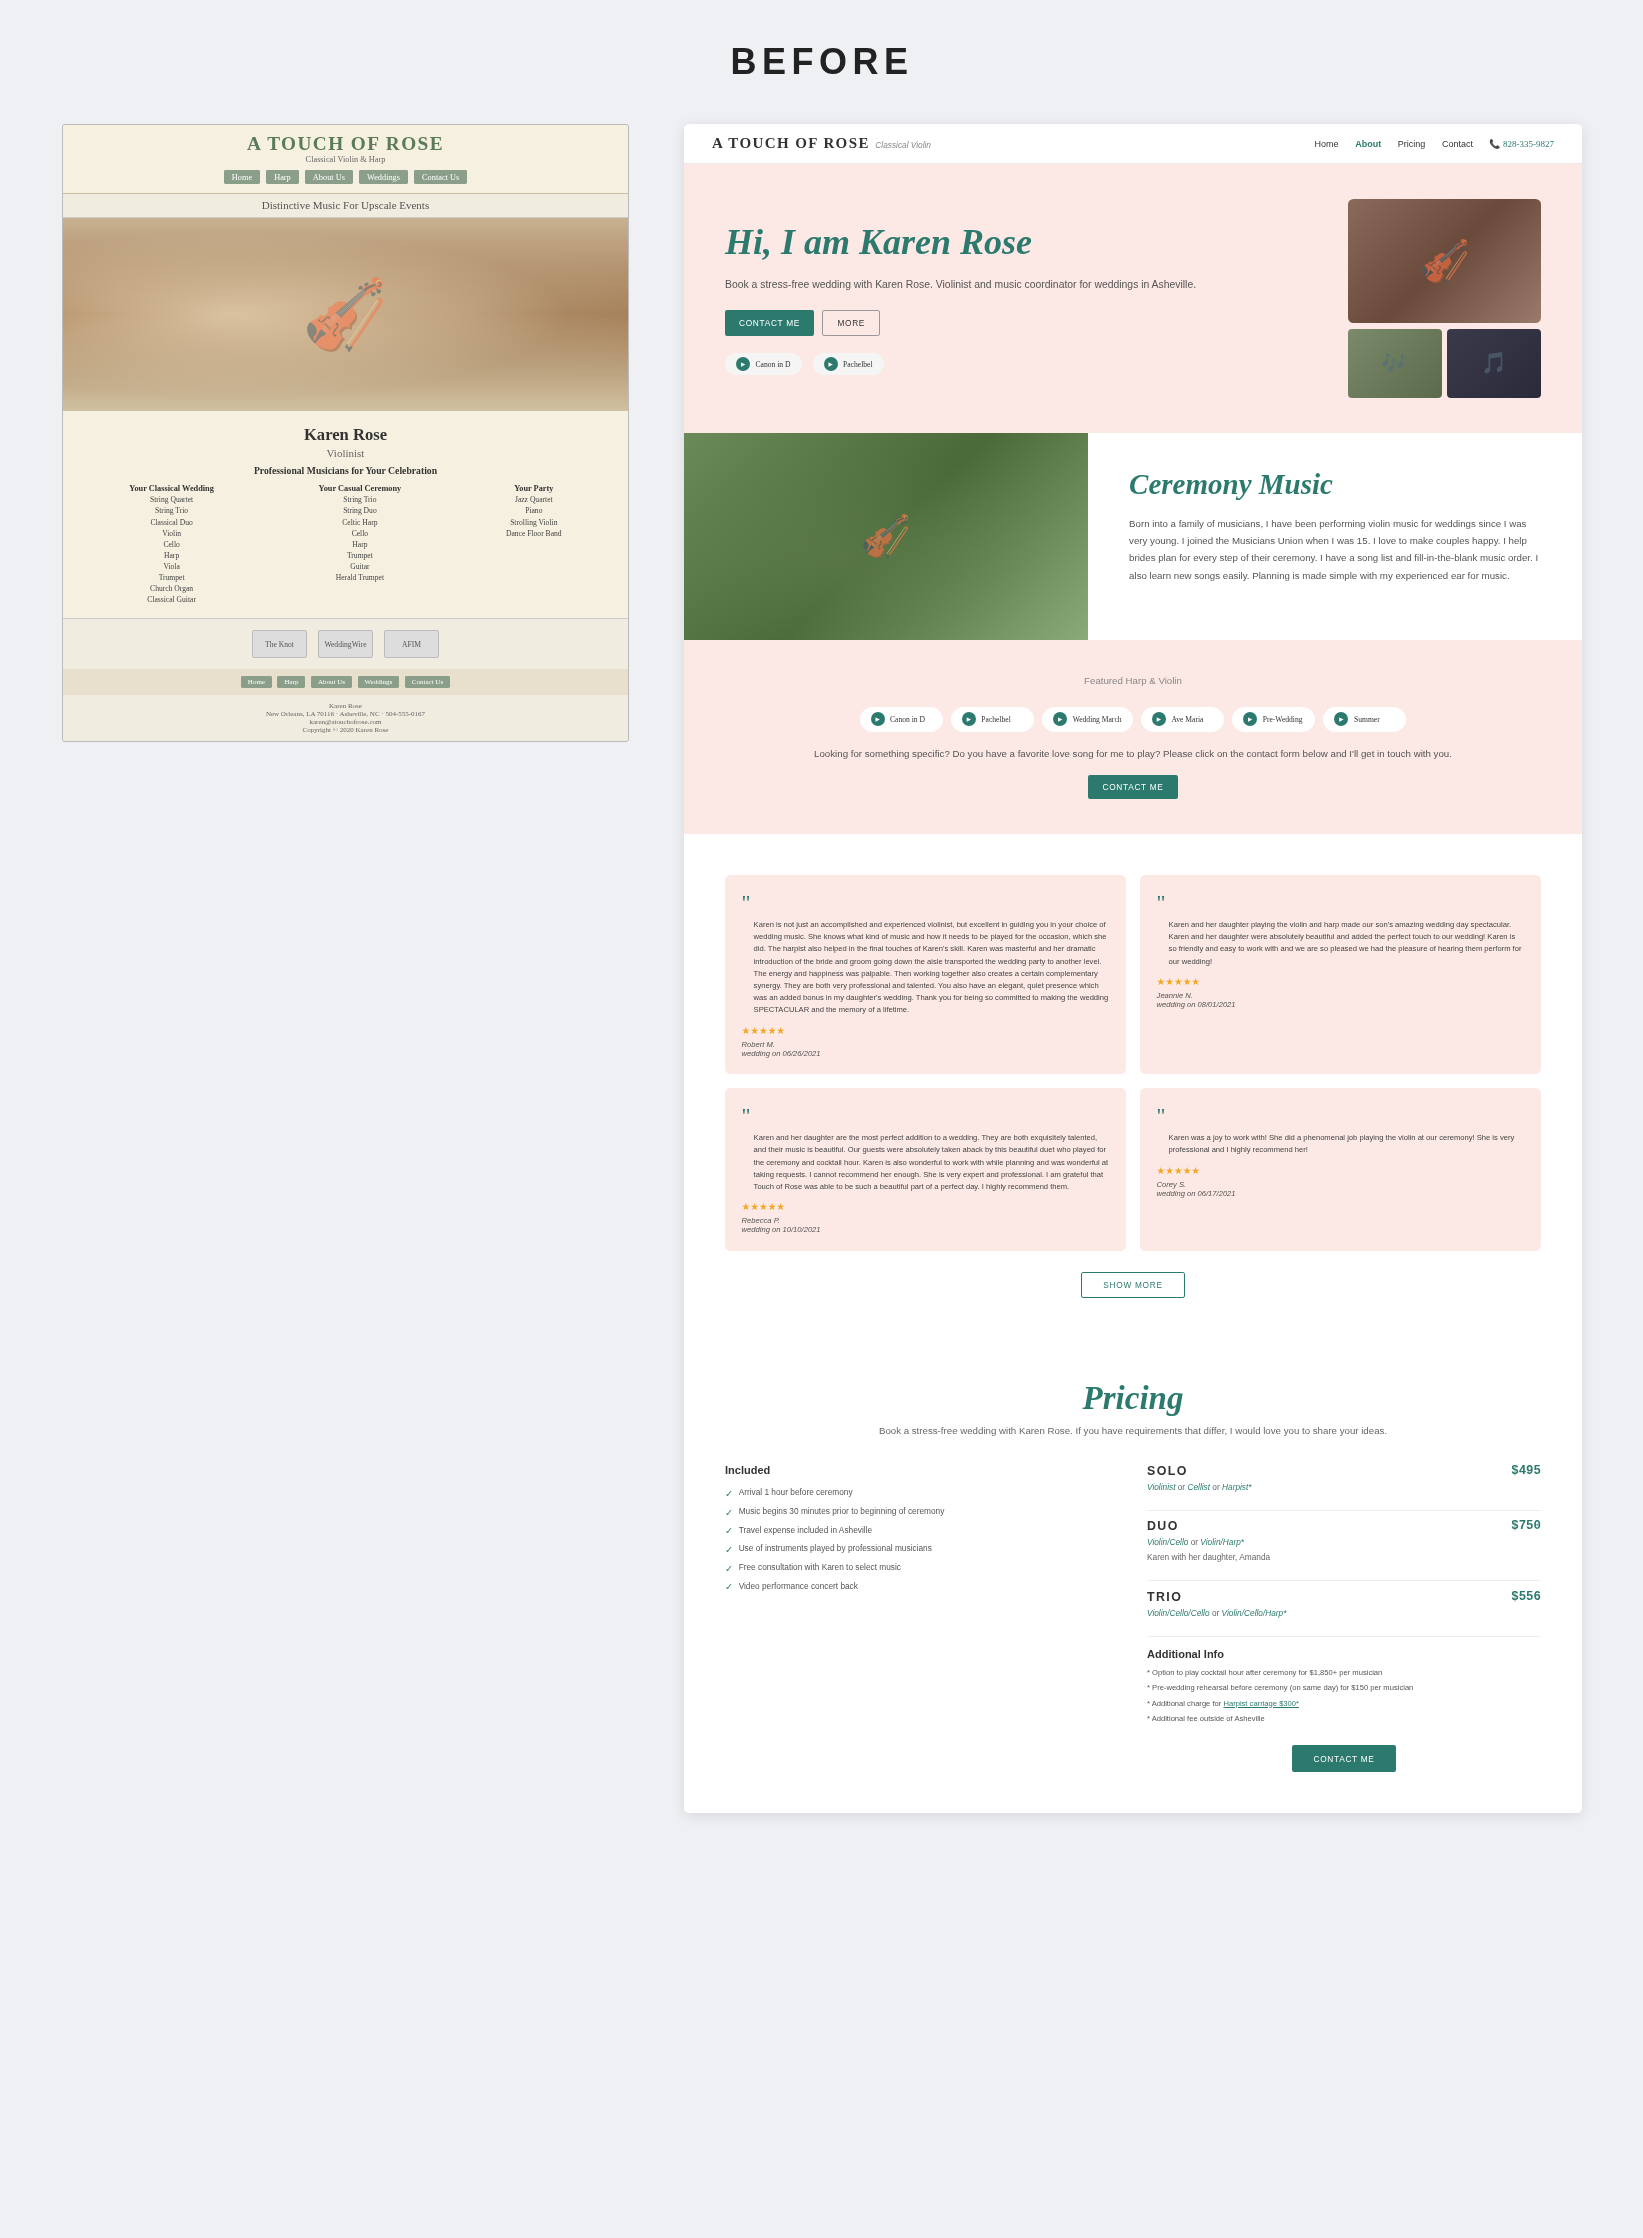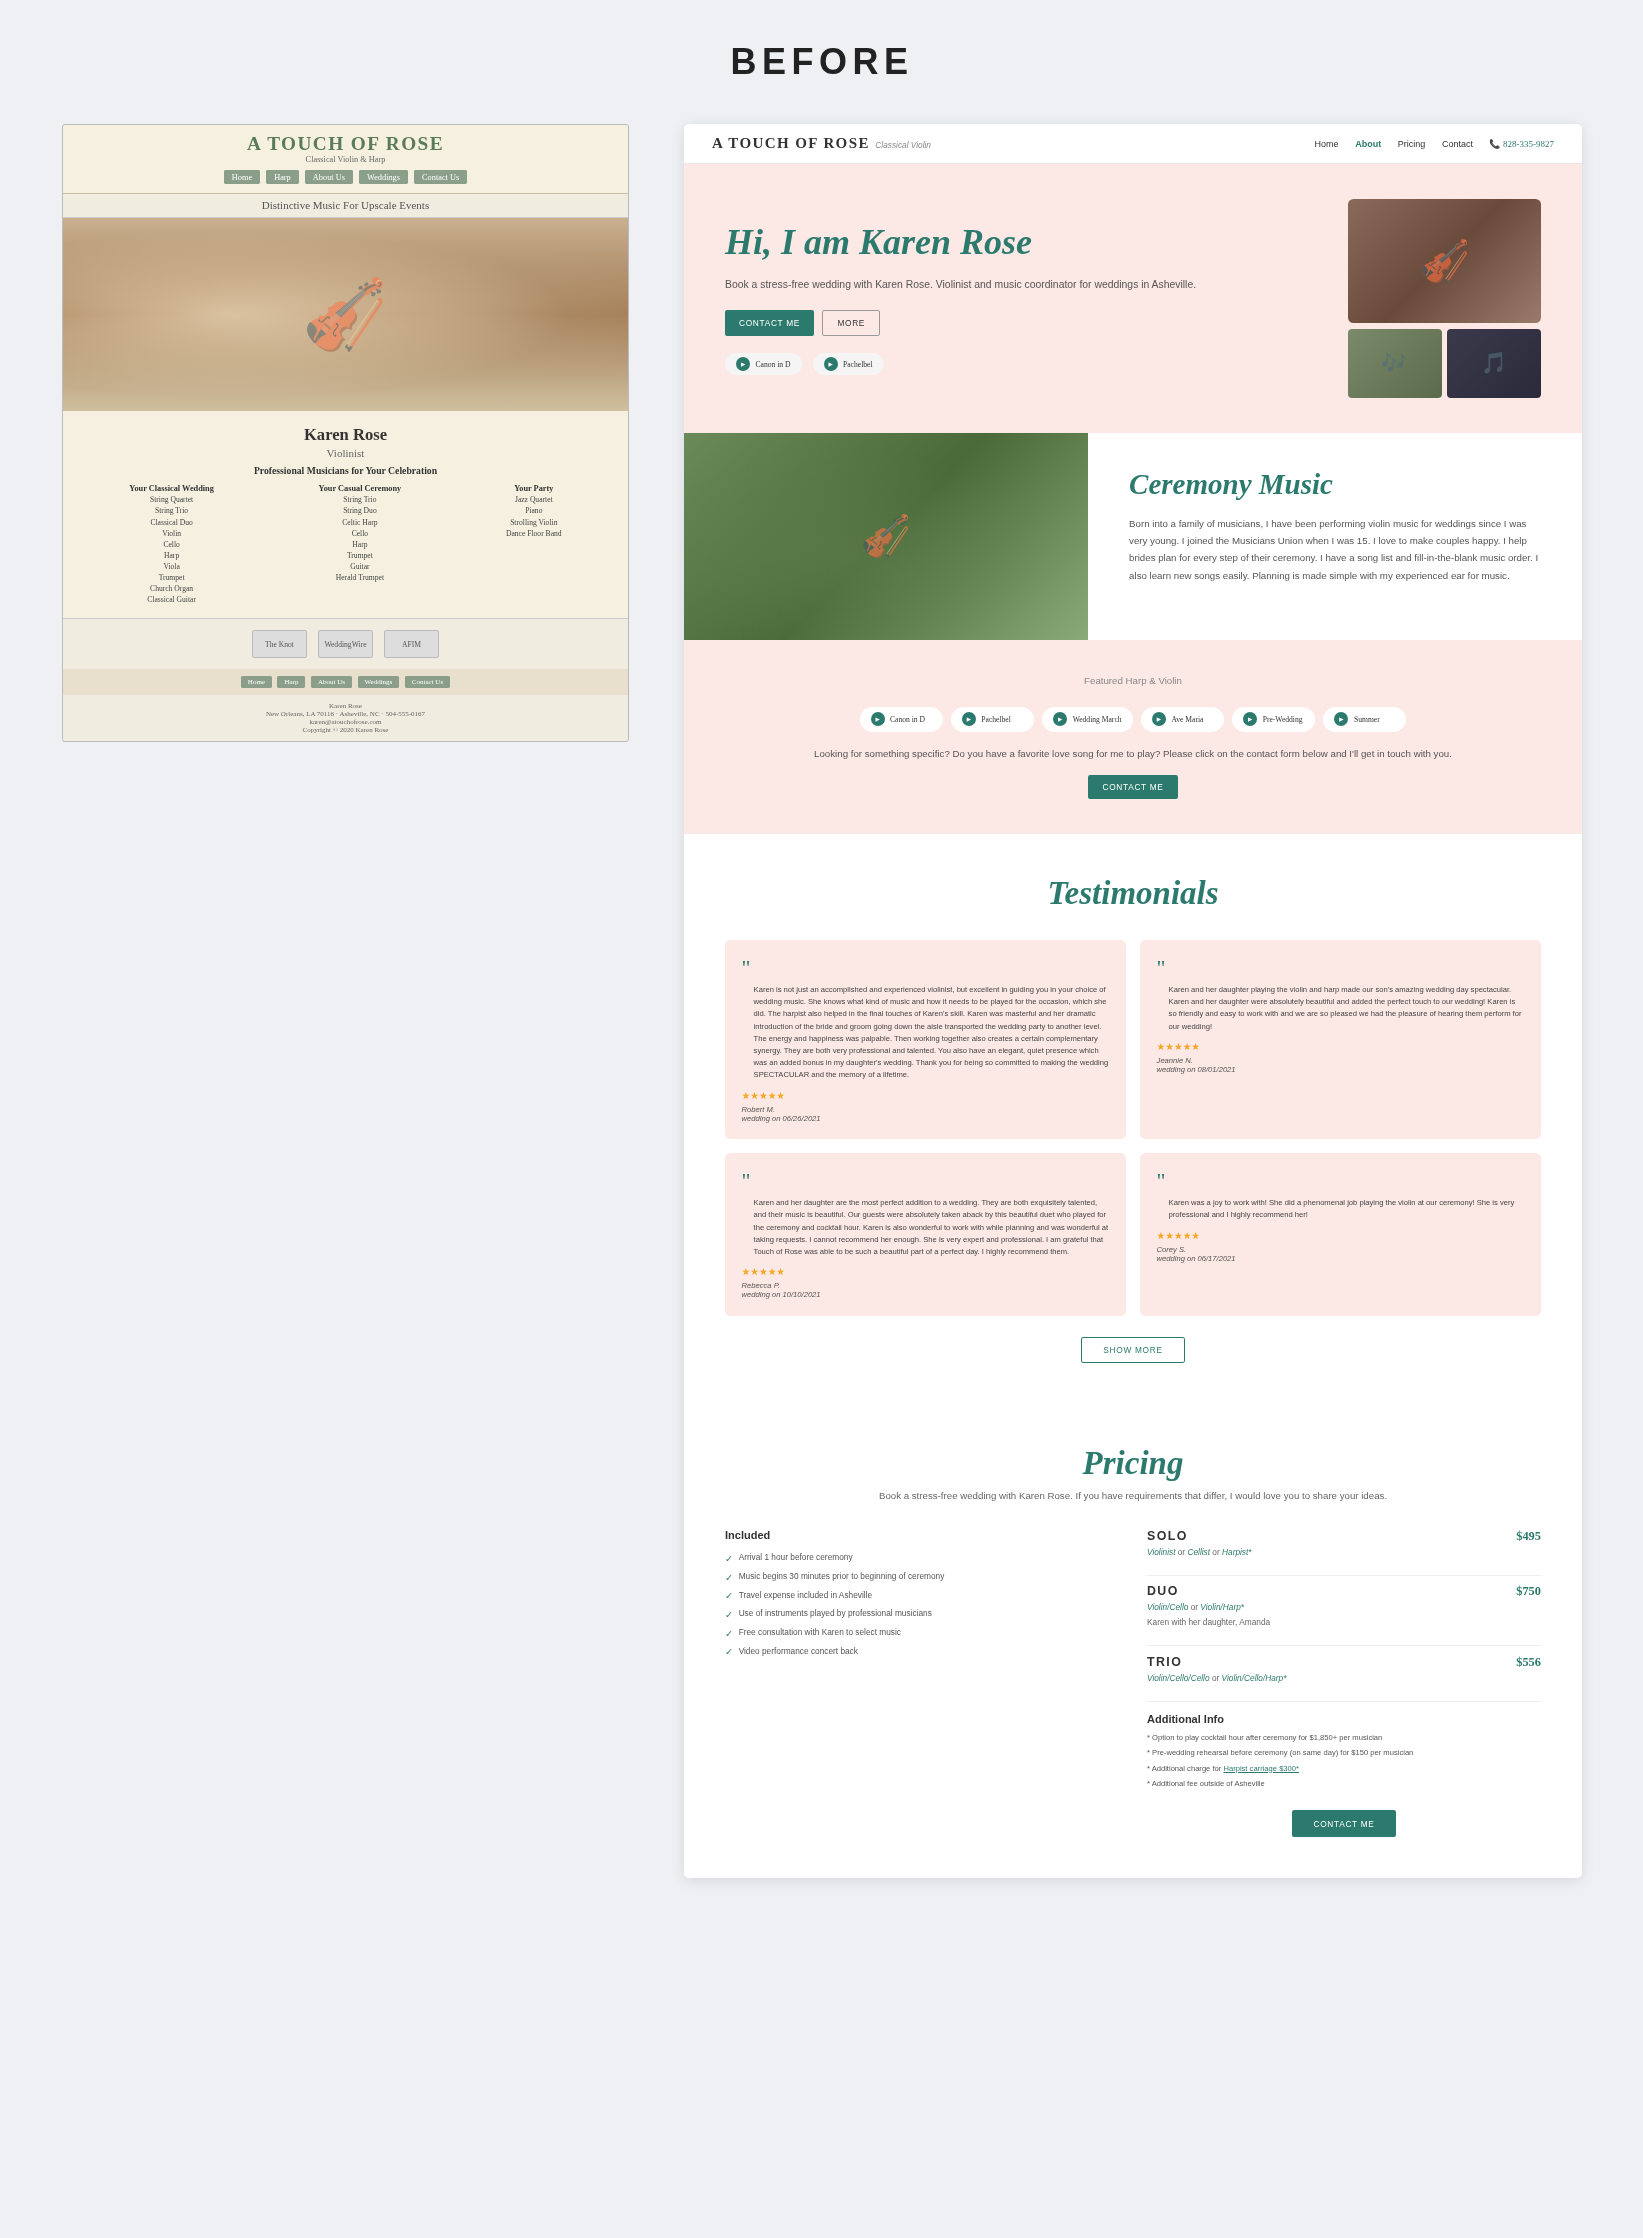--- a/index.html
+++ b/index.html
@@ -641,21 +641,21 @@
       color: #333;
       font-family: Arial, sans-serif;
       letter-spacing: 1.4px;
     }
 
     .tier-price {
       font-size: 12.4px;
       color: #2c7a6e;
       font-weight: bold;
       float: right;
-      font-family: Liberation Serif, serif;
+      font-family: Liberation Mono, monospace;
     }
 
     .tier-desc {
       font-size: 8.3px;
       color: #666;
       margin-top: 2.8px;
       font-family: Arial, sans-serif;
       line-height: 1.5;
     }
 
@@ -896,21 +896,20 @@
             <div class="listen-player">
               <div class="play-btn">▶</div>
               <span>Summer</span>
             </div>
           </div>
           <p class="listen-desc">Looking for something specific? Do you have a favorite love song for me to play? Please click on the contact form below and I'll get in touch with you.</p>
           <button class="btn-teal">CONTACT ME</button>
         </div>
 
         <div class="after-testimonials">
-          <h2 class="testimonials-heading">Testimonials</h2>
           <div class="testimonials-grid">
 
             <div class="testimonial-card">
               <div class="testimonial-quote-mark">"</div>
               <p class="testimonial-text">Karen is not just an accomplished and experienced violinist, but excellent in guiding you in your choice of wedding music. She knows what kind of music and how it needs to be played for the occasion, which she did. The harpist also helped in the final touches of Karen's skill. Karen was masterful and her dramatic introduction of the bride and groom going down the aisle transported the wedding party to another level. The energy and happiness was palpable. Then working together also creates a certain complementary synergy. They are both very professional and talented. You also have an elegant, quiet presence which was an added bonus in my daughter's wedding. Thank you for being so committed to making the wedding SPECTACULAR and the memory of a lifetime.</p>
               <div class="stars">★★★★★</div>
               <div class="testimonial-author">Robert M.</div>
               <div class="testimonial-author">wedding on 06/26/2021</div>
             </div>
 

